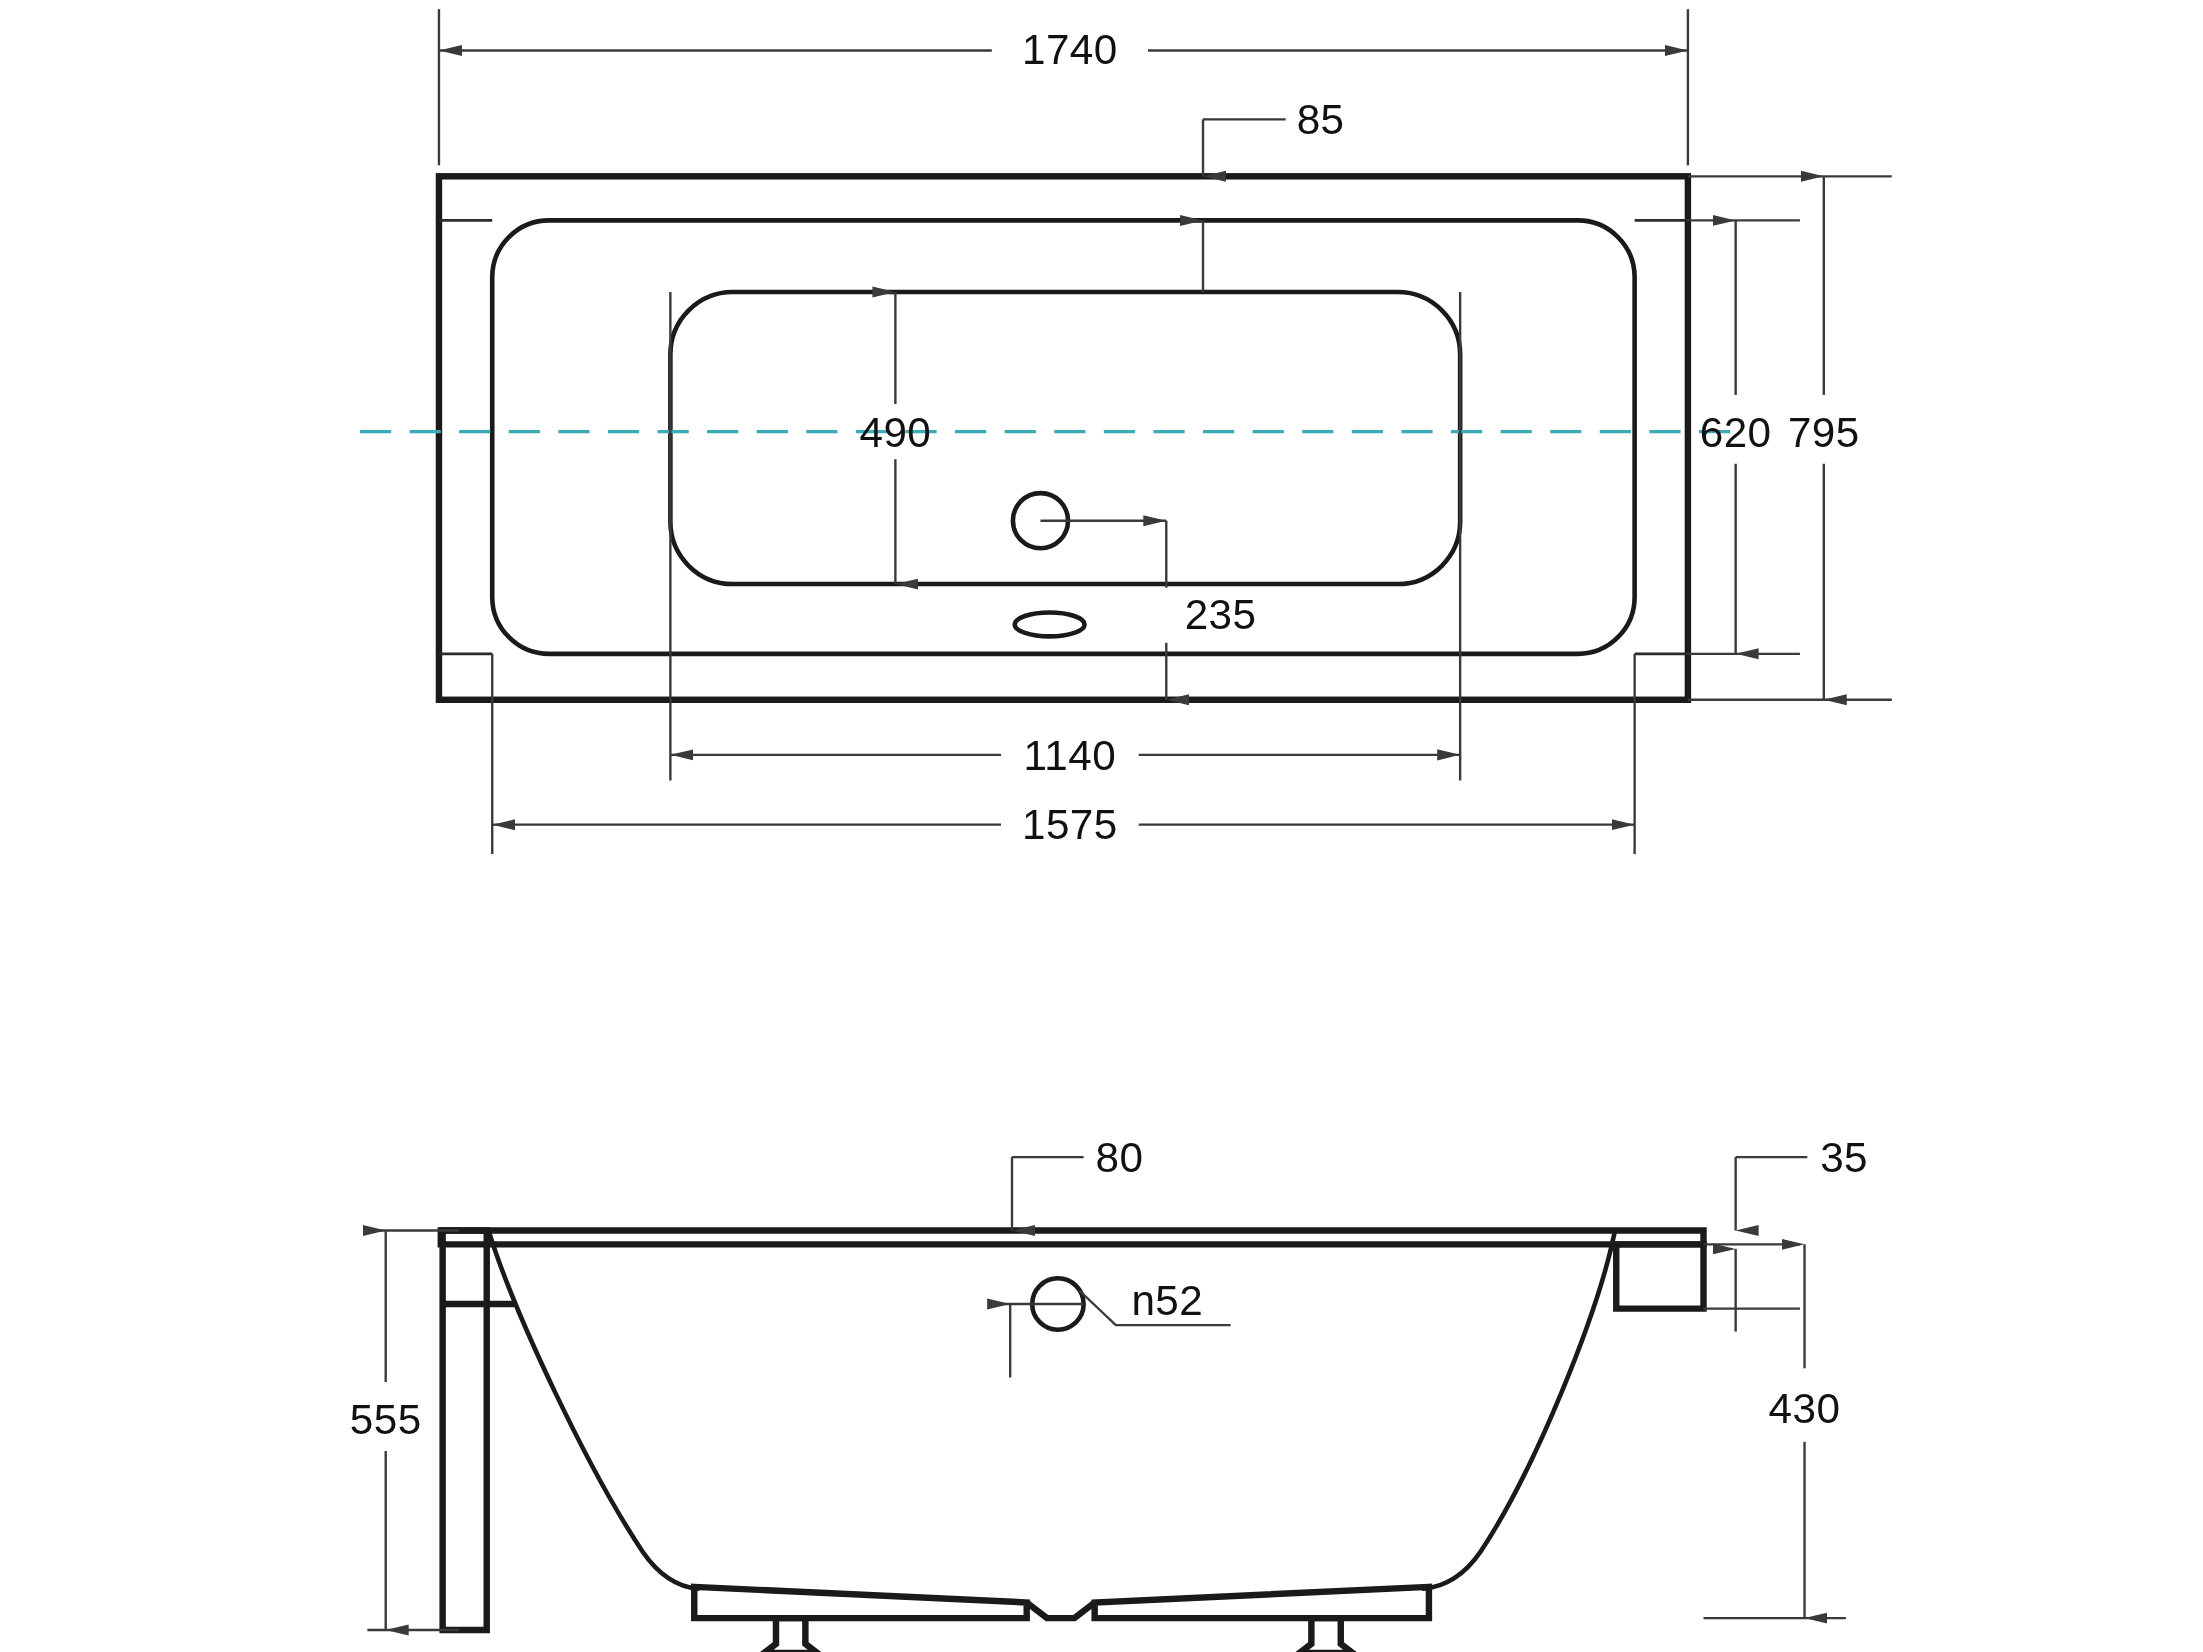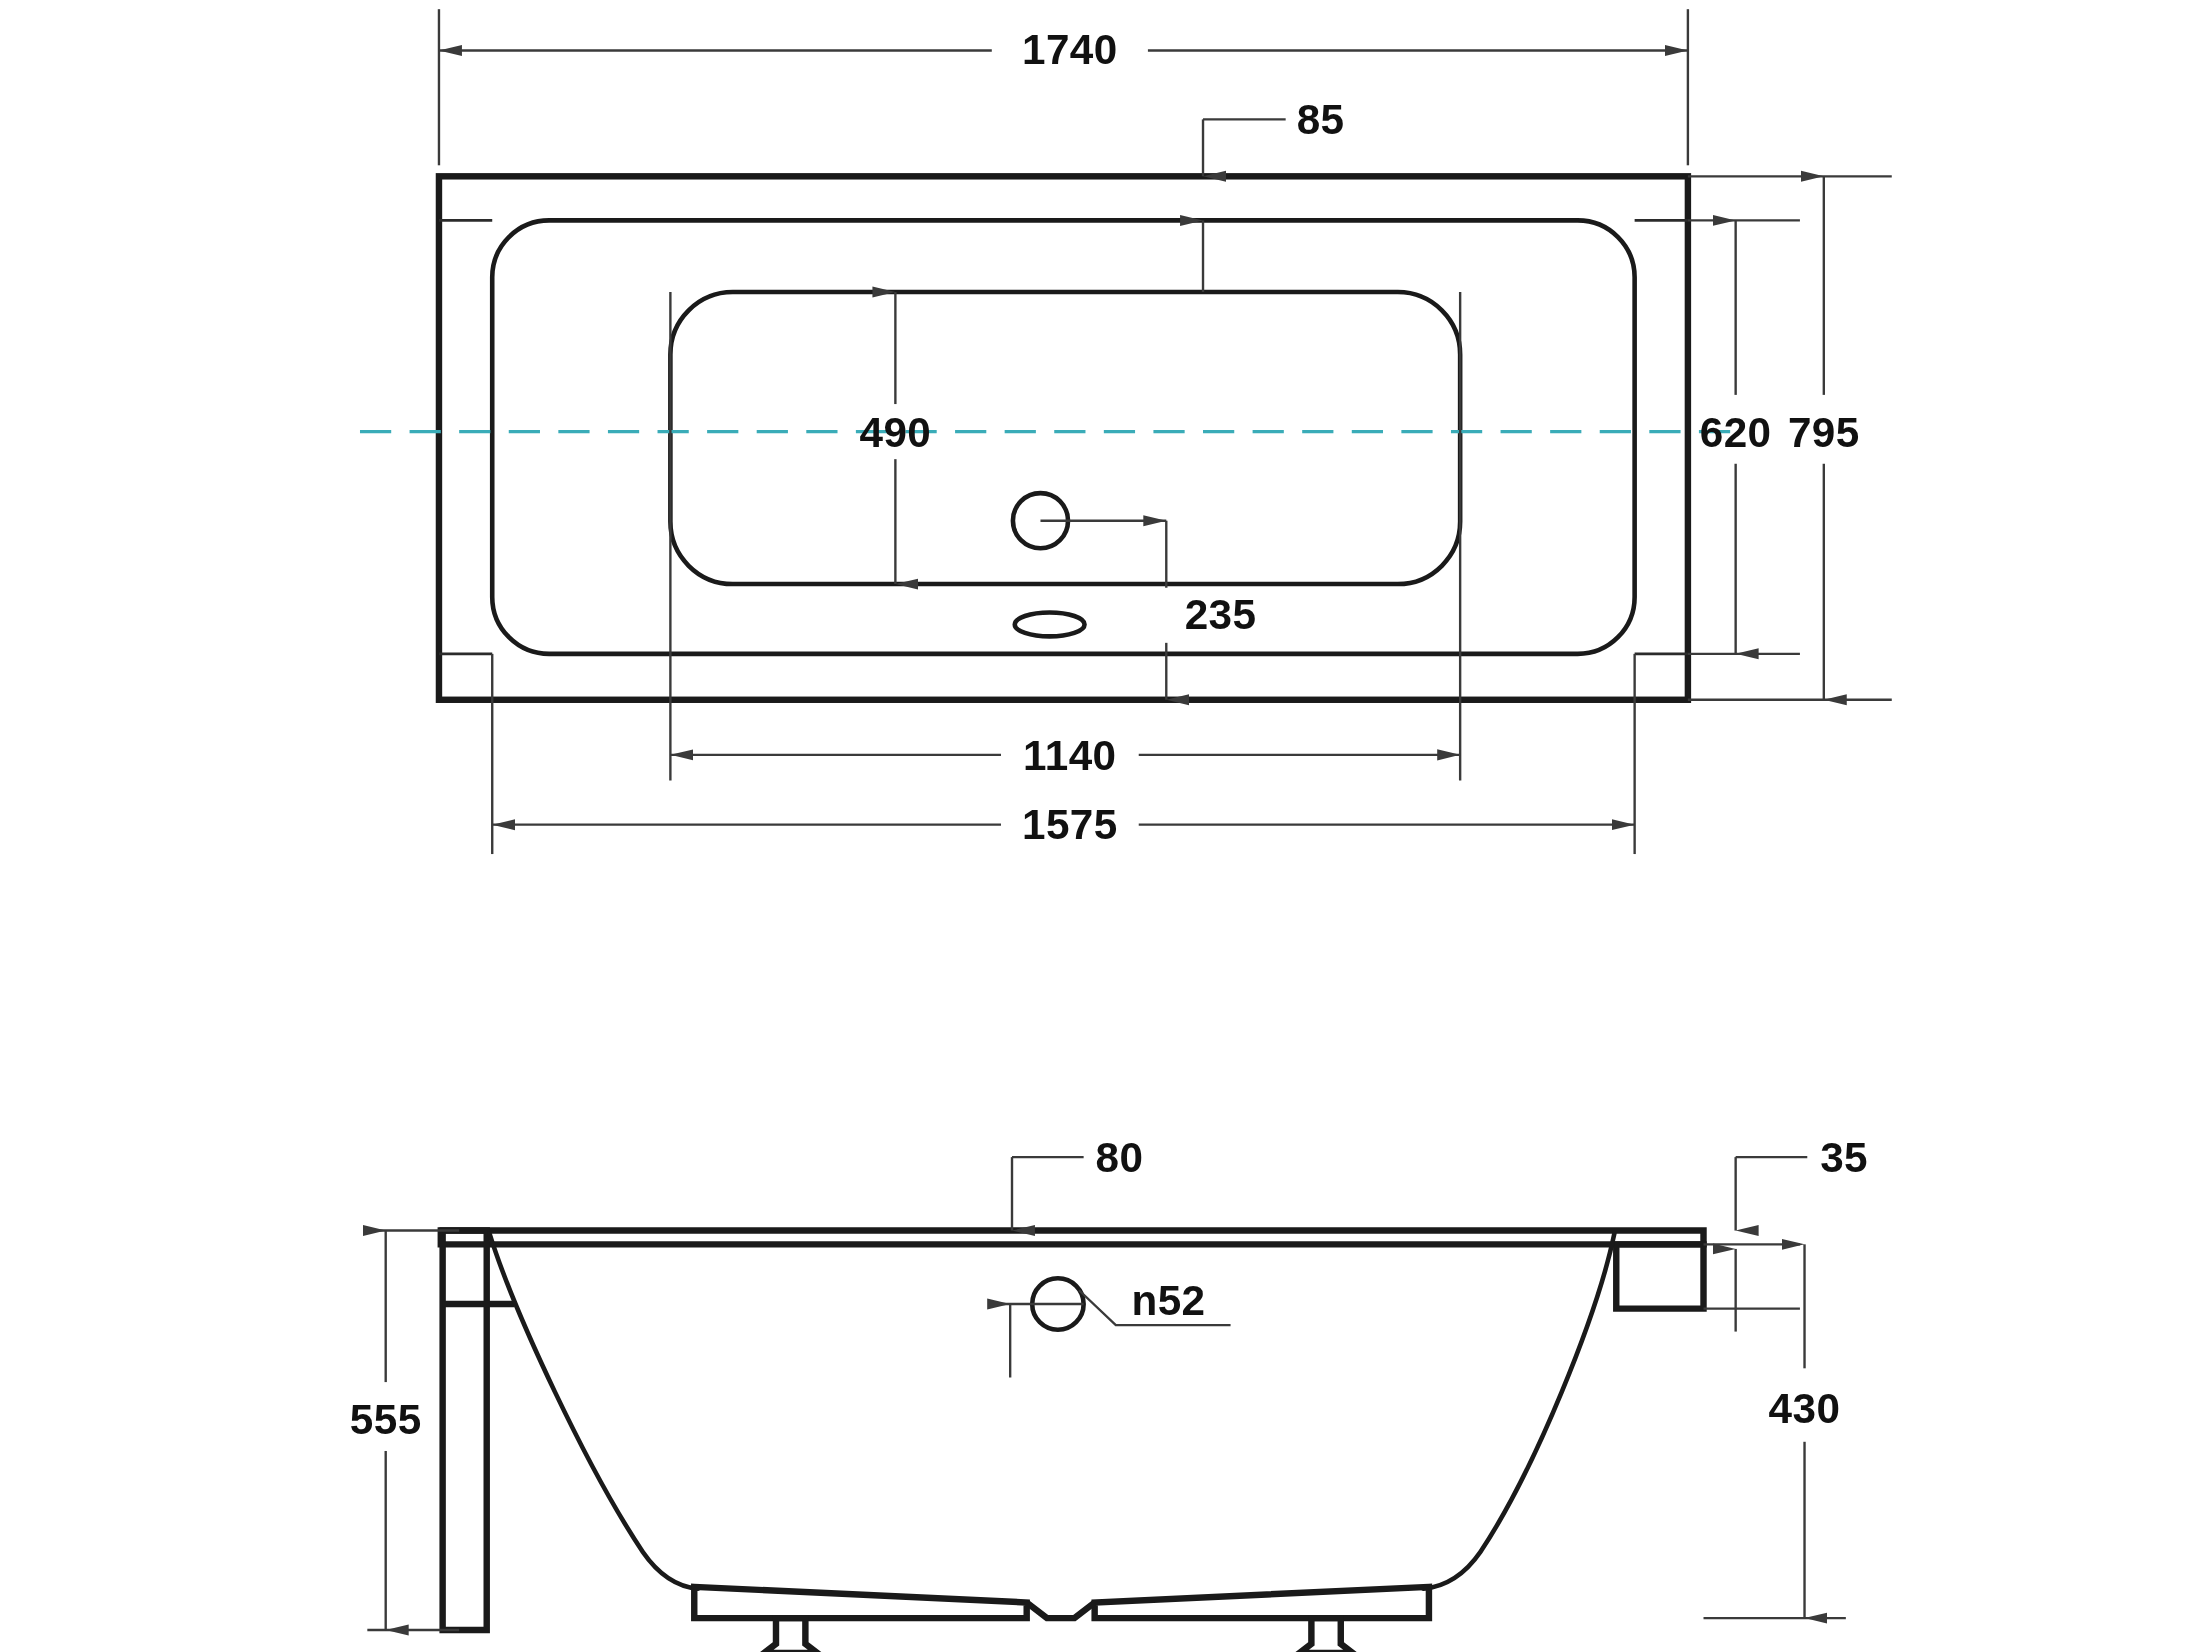--- a/index.html
+++ b/index.html
@@ -11,21 +11,20 @@
     font-family: "Liberation Sans", sans-serif;
     width: 2204px;
     height: 1653px;
     overflow: hidden;
   }
   #sheet {
     position: relative;
     width: 2204px;
     height: 1653px;
     background: #ffffff;
-    font-weight: bold;
   }
   svg.drawing {
     position: absolute;
     left: 0;
     top: 0;
     width: 2204px;
     height: 1653px;
     display: block;
   }
   .dim-text {

